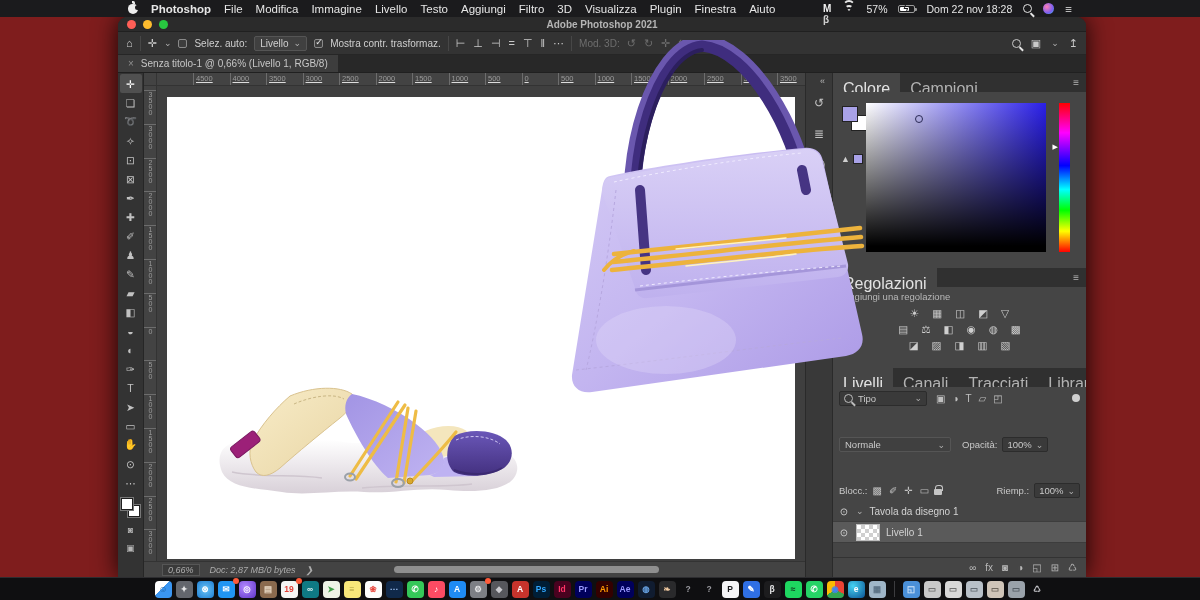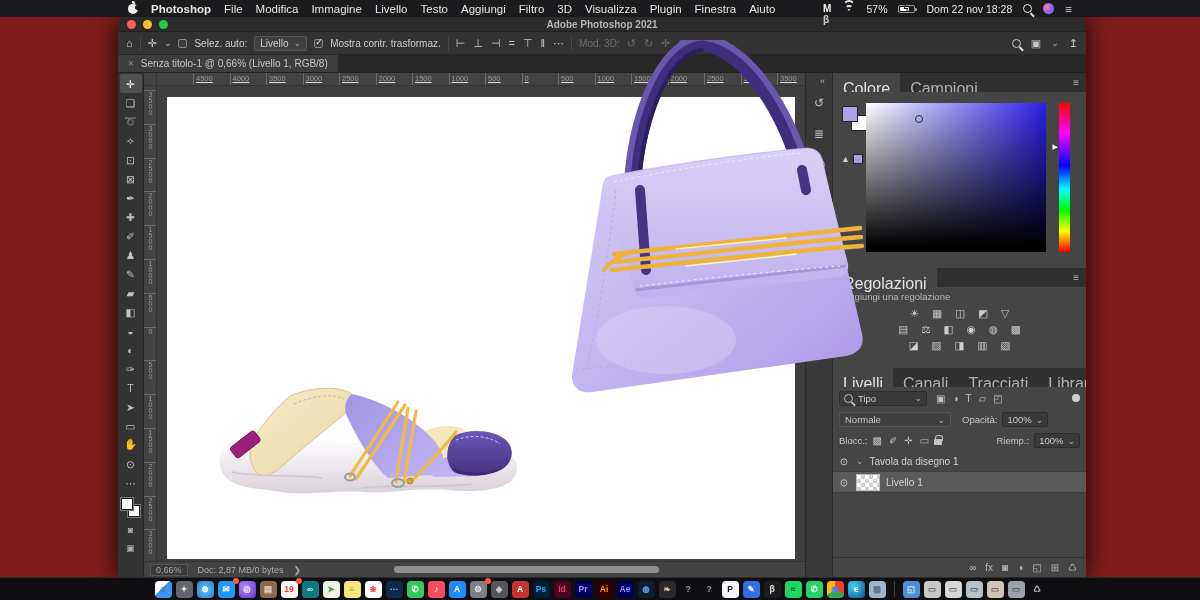--- a/index.html
+++ b/index.html
@@ -69,21 +69,21 @@
   .ruler-top { flex:1; background:#434343; border-bottom:1px solid #333; display:flex; overflow:hidden; padding-left:36px;text-decoration:underline; }
   .tick { width:36.5px; flex:none; font-size:7.5px; color:#9c9c9c; border-left:1px solid #6d6d6d; padding-left:2px; line-height:11px; }
   .canvas-body { flex:1; display:flex; position:relative; overflow:hidden; }
   .ruler-left { width:13px; background:#434343; border-right:1px solid #333; display:flex; flex-direction:column; overflow:hidden; padding-top:4px; flex:none; }
   .vtick { height:33.8px; flex:none; font-size:7px; color:#9c9c9c; border-top:1px solid #6d6d6d;
     writing-mode:vertical-rl; text-orientation:upright; letter-spacing:-1px; line-height:12px; }
   .pasteboard { flex:1; position:relative; background:#3f3f3f; }
   .artboard { position:absolute; left:10px; top:11px; right:10px; bottom:2px; background:#fff; }
   .shoe-wrap { position:absolute; left:35px; top:283px; width:330px; height:138px; }
   .statusbar { height:16px; background:#434343; border-top:1px solid #333; display:flex; align-items:center; gap:10px;
-    padding:0 6px; font-size:9px; color:#ababab; position:relative; flex:none; }
+    padding:0 18px; font-size:9px; color:#ababab; position:relative; flex:none;font-style:italic; }
   .zoom-field { background:#3a3a3a; border:1px solid #565656; padding:0 5px; height:12px; line-height:11px; }
   .hscroll { position:absolute; left:250px; width:265px; bottom:4px; height:7px; background:#8f8f8f; border-radius:4px; }
 
   
   .strip { width:27px; background:#393939; border-left:1px solid #2a2a2a; display:flex; flex-direction:column; align-items:center; flex:none; }
   .strip-collapse { align-self:flex-end; color:#b5b5b5; font-size:9px; margin:3px 7px 6px 0; }
   .strip-icon { width:23px; height:22px; display:flex; align-items:center; justify-content:center; color:#c5c5c5; font-size:12px; margin-bottom:9px; }
   .strip-icon:nth-child(5) { margin-top:22px; }
 
   
@@ -106,21 +106,21 @@
   .rego-body { height:81px; background:#454545; padding-top:2px; }
   .rego-hint { font-size:9.5px; color:#b8b8b8; padding:2px 10px 3px; }
   .rego-row { display:flex; justify-content:center; gap:13px; padding:2px 0; font-size:10.5px; color:#cfcfcf; }
   .livelli-body { flex:1; background:#454545; display:flex; flex-direction:column; min-height:0; }
   .lrow { display:flex; align-items:center; gap:5px; padding:0 6px; font-size:9.5px; color:#c9c9c9; flex:none; }
   .filter-row { height:22px; }
   .search-box { background:#3a3a3a; border:1px solid #2c2c2c; border-radius:2px; height:15px; width:88px; display:flex; align-items:center; gap:5px; padding:0 4px; }
   .mag.dark { border-color:#bdbdbd; } .mag.dark::after { background:#bdbdbd; }
   .f-icons { display:flex; gap:7px; font-size:10px; color:#c0c0c0; margin-left:4px; }
   .pin { width:8px; height:8px; border-radius:50%; background:#d0d0d0; margin-left:auto; }
-  .blend-row, .lock-row { height:21px; }
+  .blend-row, .lock-row { height:21px;margin-top:25px; }
   .val-box { background:#3a3a3a; border:1px solid #2c2c2c; border-radius:2px; height:15px; display:flex; align-items:center; gap:4px; padding:0 4px; }
   .lock-css { position:relative; width:8px; height:6px; background:#c5c5c5; border-radius:1px; margin-top:3px; }
   .lock-css::before { content:''; position:absolute; left:1px; top:-4px; width:6px; height:5px; border:1.5px solid #c5c5c5; border-bottom:none; border-radius:3px 3px 0 0; }
   .layer-row { height:21px; display:flex; align-items:center; gap:6px; font-size:10px; color:#d2d2d2; padding:0 5px; border-bottom:1px solid #3d3d3d; flex:none; }
   .layer-row.selected { background:#5a5a5a; }
   .eye { font-size:10px; color:#cfcfcf; width:12px; text-align:center; }
   .chev { font-size:9px; color:#b0b0b0; }
   .thumb { width:24px; height:17px; border:1px solid #bdbdbd;
     background-image:linear-gradient(45deg,#cfcfcf 25%,transparent 25%,transparent 75%,#cfcfcf 75%),
                      linear-gradient(45deg,#cfcfcf 25%,#fff 25%,#fff 75%,#cfcfcf 75%);

